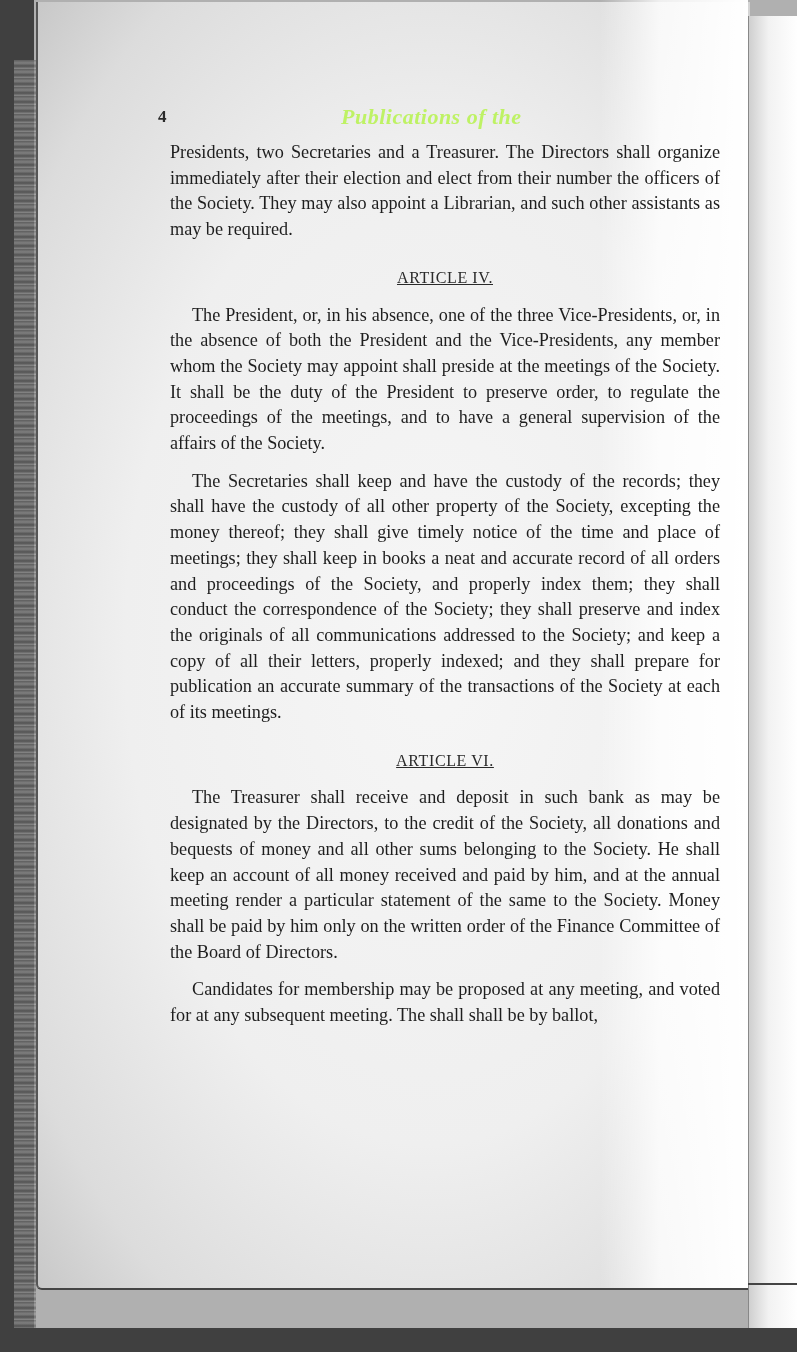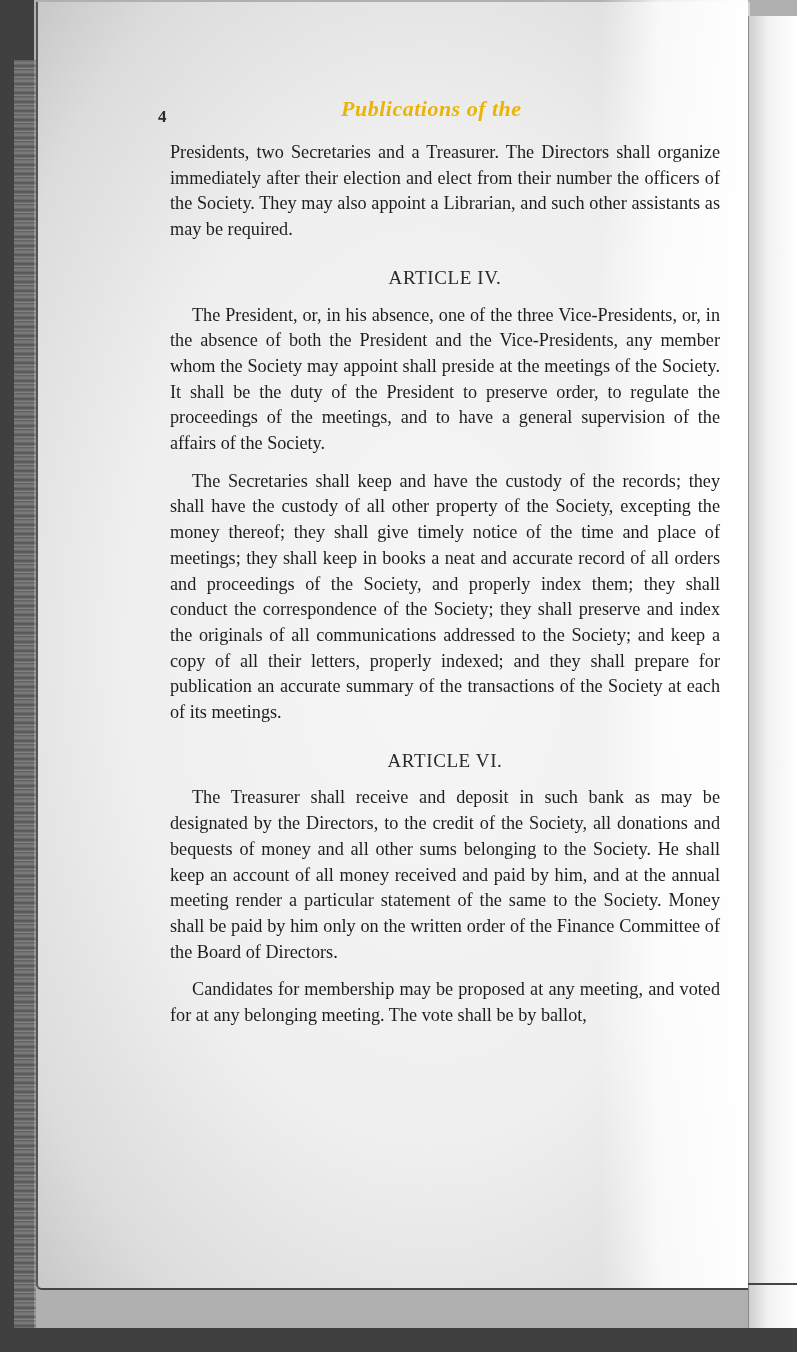--- a/index.html
+++ b/index.html
@@ -47,30 +47,31 @@
       font-size: 18.2px;
       line-height: 25.7px;
     }
     .running-head {
       position: relative; height: 32px; margin-bottom: 12px;
     }
     .page-number {
       position: absolute; left: 0; top: 8px; font-size: 17px; font-weight: bold; color: #2a2a2a;
     }
     .running-title {
-      position: absolute; left: 183px; top: 0; font-size: 22px; font-style: italic; font-weight: bold;
-      color: #eab308; letter-spacing: 0.5px;
+      position: absolute; left: 183px; top: 8px; font-size: 22px; font-style: italic; font-weight: bold;
+      color: #bef264; letter-spacing: 0.5px;
     }
     p {
       margin: 12px; text-align: justify; text-align-last: left;
     }
     p.indent { text-indent: 22px; }
     .article-heading {
-      text-align: center; font-size: 19px; letter-spacing: 0.6px; margin: 22px 0 10px 0;
+      text-align: center; font-size: 16px; letter-spacing: 0.6px; margin: 22px 0 10px 0;
       color: #2a2a2a;
+      text-decoration: underline;
     }
   </style>
 </head>
 <body>
 
 <div class="scan-frame">
   <div class="outer-page"></div>
   <div class="left-noise"></div>
   <div class="page"></div>
   <div class="page-right-fade"></div>
@@ -87,15 +88,15 @@
     <p>Presidents, two Secretaries and a Treasurer.  The Directors shall organize immediately after their election and elect from their number the officers of the Society.  They may also appoint a Librarian, and such other assistants as may be required.</p>
 
     <div class="article-heading">ARTICLE IV.</div>
     <p class="indent">The President, or, in his absence, one of the three Vice-Presidents, or, in the absence of both the President and the Vice-Presidents, any member whom the Society may appoint shall preside at the meetings of the Society.  It shall be the duty of the President to preserve order, to regulate the proceedings of the meetings, and to have a general supervision of the affairs of the Society.</p>
 
     <p class="indent">The Secretaries shall keep and have the custody of the records; they shall have the custody of all other property of the Society, excepting the money thereof; they shall give timely notice of the time and place of meetings; they shall keep in books a neat and accurate record of all orders and proceedings of the Society, and properly index them; they shall conduct the correspondence of the Society; they shall preserve and index the originals of all communications addressed to the Society; and keep a copy of all their letters, properly indexed; and they shall prepare for publication an accurate summary of the transactions of the Society at each of its meetings.</p>
 
     <div class="article-heading">ARTICLE VI.</div>
     <p class="indent">The Treasurer shall receive and deposit in such bank as may be designated by the Directors, to the credit of the Society, all donations and bequests of money and all other sums belonging to the Society. He shall keep an account of all money received and paid by him, and at the annual meeting render a particular statement of the same to the Society.  Money shall be paid by him only on the written order of the Finance Committee of the Board of Directors.</p>
 
-    <p class="indent">Candidates for membership may be proposed at any meeting, and voted for at any belonging meeting.  The vote shall be by ballot,</p>
+    <p class="indent">Candidates for membership may be proposed at any meeting, and voted for at any subsequent meeting.  The shall shall be by ballot,</p>
   </div>
 </div>
 
 </body></html>

